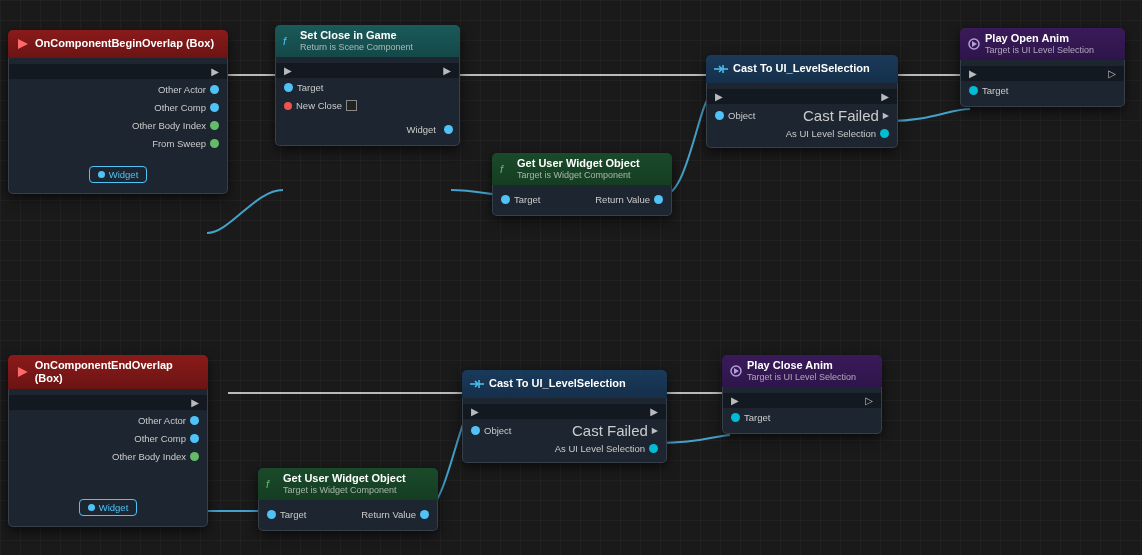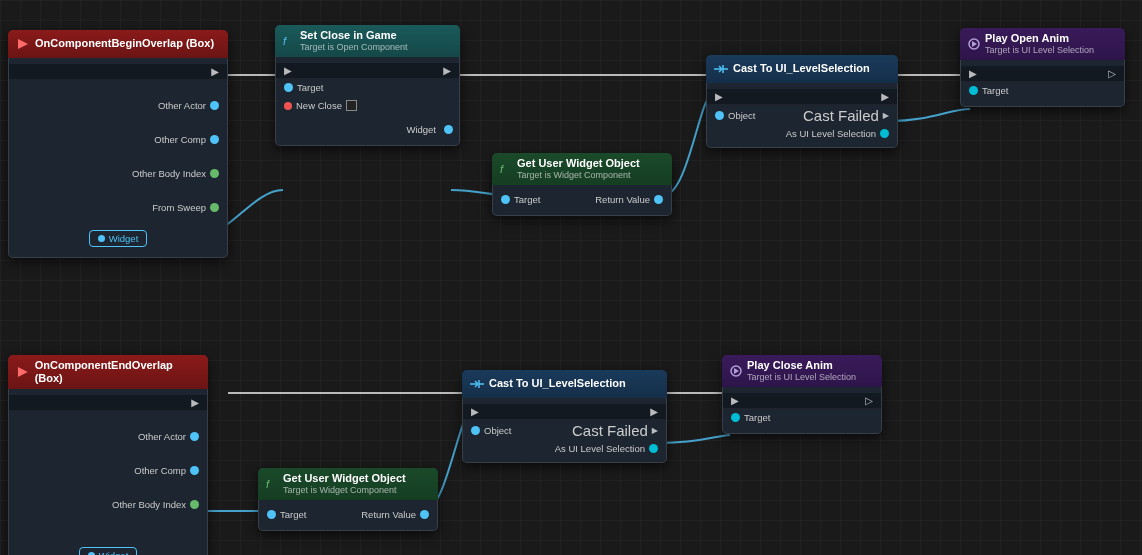--- a/index.html
+++ b/index.html
@@ -74,21 +74,20 @@
       align-items: center;
       padding: 2px 8px;
       font-size: 9.5px;
       color: #ccc;
       gap: 4px;
       min-height: 18px;
     }
 
     .pin-row.right-align {
       justify-content: flex-end;
-      margin-top: 16px;
     }
 
     .pin-dot {
       width: 9px;
       height: 9px;
       border-radius: 50%;
       flex-shrink: 0;
     }
 
     .pin-dot.blue { background: #4fc3f7; }
@@ -226,21 +225,21 @@
   </div>
 </div>
 
 <div class="bp-node" style="left:275px; top:25px; width:185px;">
   <div class="node-header header-teal">
     <svg width="12" height="12" viewBox="0 0 12 12">
       <text x="0" y="10" font-size="11" fill="#4fc3f7" font-style="italic">f</text>
     </svg>
     <div>
       <div class="node-title">Set Close in Game</div>
-      <div class="node-subtitle">Target is Open Component</div>
+      <div class="node-subtitle">Return is Scene Component</div>
     </div>
   </div>
   <div class="node-body">
     <div class="node-exec-bar">
       <span class="exec-arrow">▶</span>
       <span class="exec-arrow">▶</span>
     </div>
     <div class="pin-row">
       <span class="pin-dot blue"></span>
       <span class="pin-label">Target</span>

